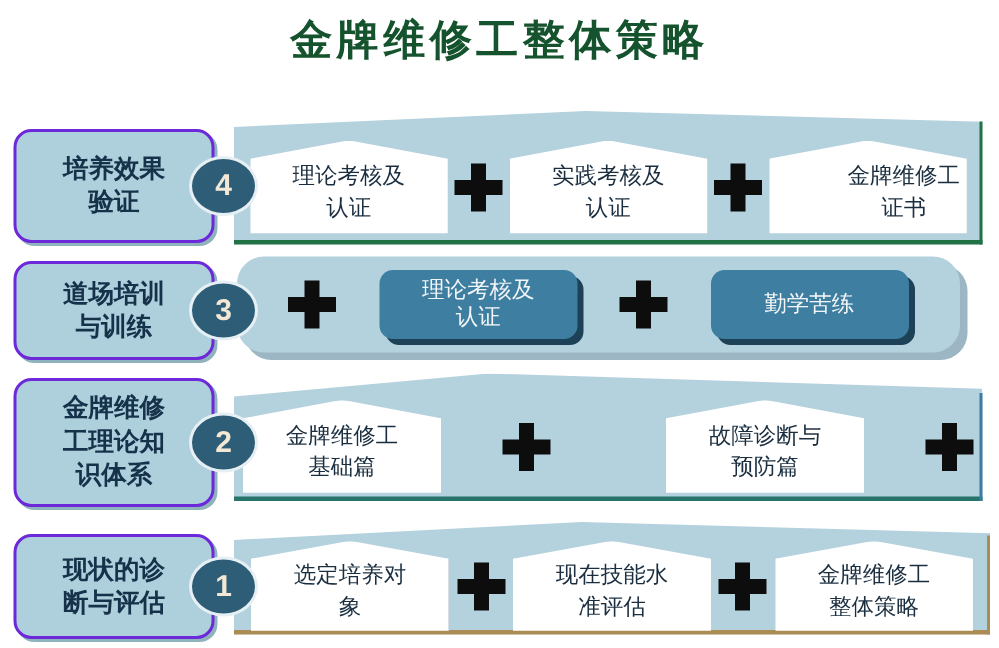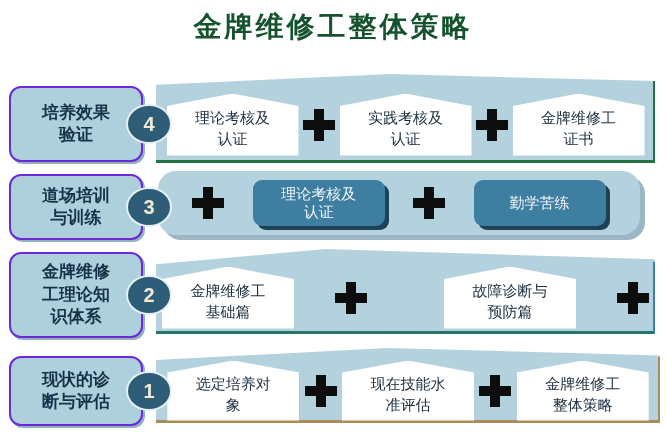--- a/index.html
+++ b/index.html
@@ -89,21 +89,21 @@
       <div class="rb" style="background:#217346;height:82px;"></div>
       <div class="items" style="padding-top:12px;">
         <div class="white-box" style="height:62px;">
           <span class="txt">理论考核及认证</span>
         </div>
         <div class="plus"></div>
         <div class="white-box" style="height:62px;">
           <span class="txt">实践考核及认证</span>
         </div>
         <div class="plus"></div>
-        <div class="white-box" style="height:62px;">
+        <div class="white-box" style="height:62px;justify-content:flex-end;">
           <span class="txt">金牌维修工证书</span>
         </div>
       </div>
     </div>
   </div>
 
   <div>
     <div class="label-box" style="top:174px;height:62px;">
       <span class="txt">道场培训与训练</span>
     </div>

